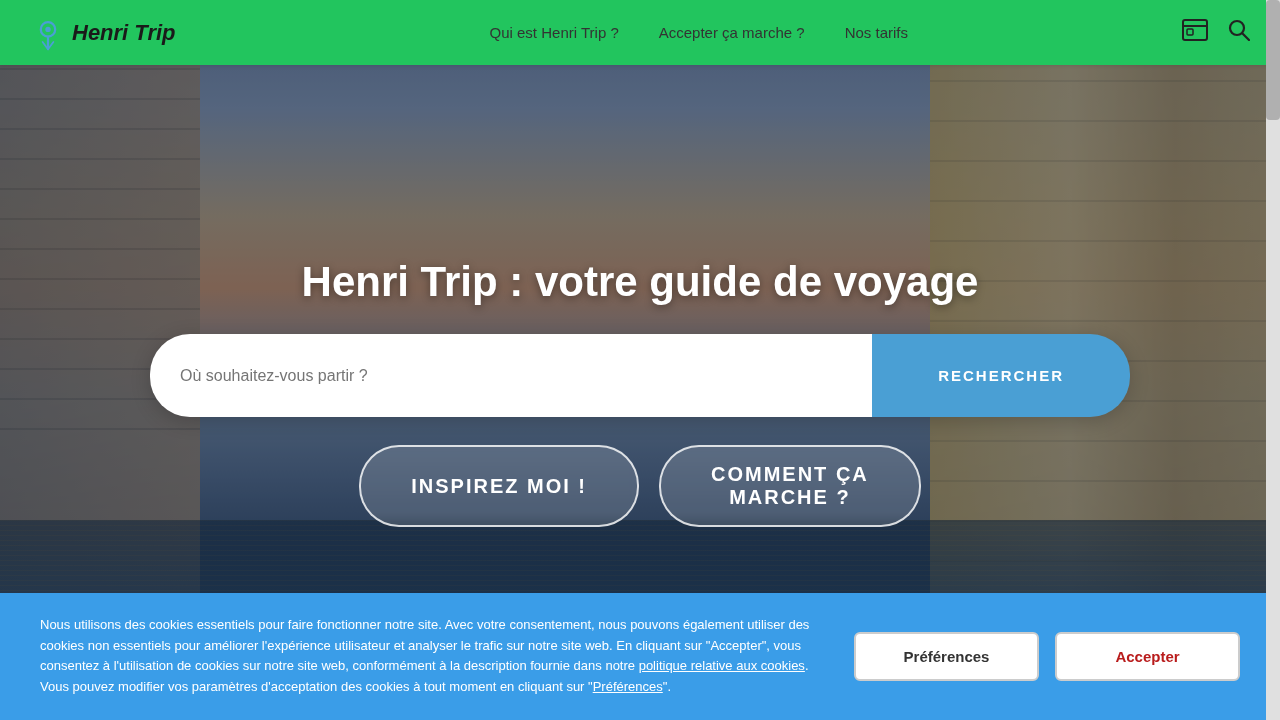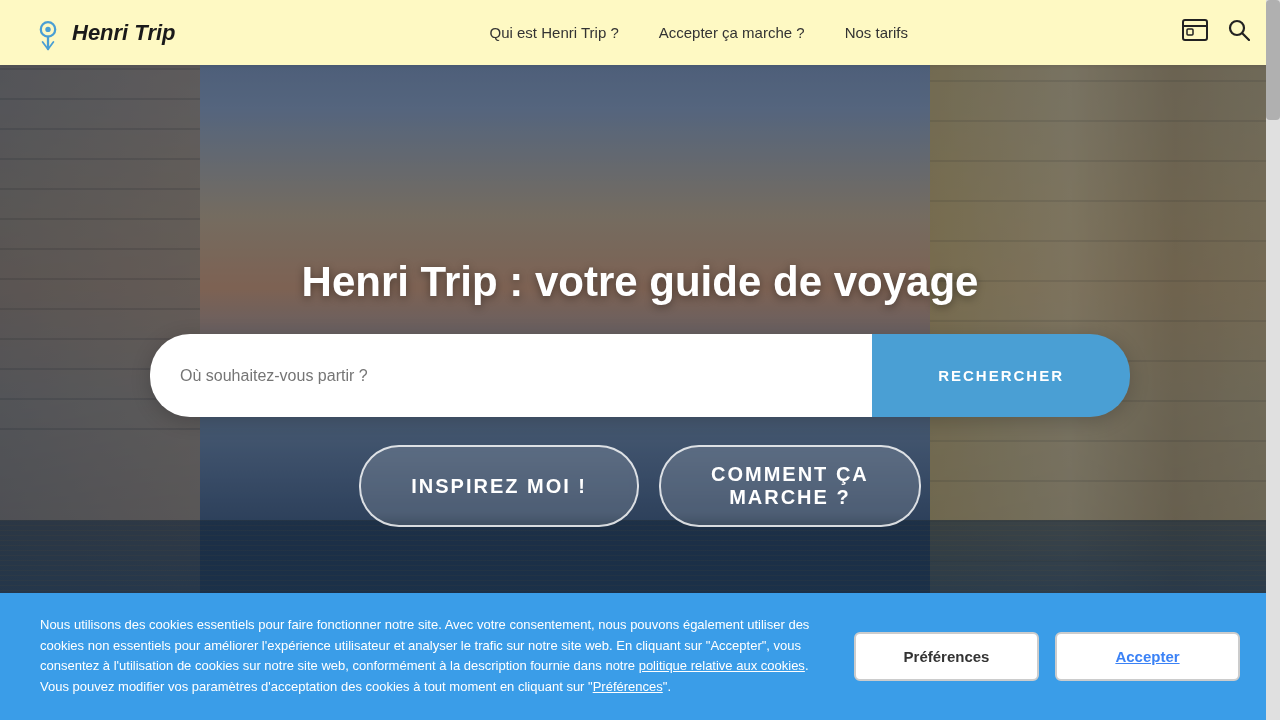--- a/index.html
+++ b/index.html
@@ -3,21 +3,21 @@
   <meta charset="utf-8">
   <style>
     * { margin: 0; padding: 0; box-sizing: border-box; }
     body { font-family: Arial, sans-serif; width: 1280px; height: 720px; overflow: hidden; position: relative; }
 
     
     .navbar {
       position: absolute;
       top: 0; left: 0; right: 0;
       height: 65px;
-      background: #fef9c3;
+      background: #22c55e;
       display: flex;
       align-items: center;
       padding: 0 30px;
       z-index: 10;
       box-shadow: 0 1px 4px rgba(0,0,0,0.1);
     }
     .logo {
       display: flex;
       align-items: center;
       gap: 6px;
@@ -263,25 +263,24 @@
       white-space: nowrap;
       min-width: 185px;
     }
     .cookie-btn-accept {
       background: #fff;
       border: 2px solid #ccc;
       border-radius: 6px;
       padding: 14px 30px;
       font-size: 15px;
       font-weight: 600;
-      color: #3b82f6;
+      color: #b91c1c;
       cursor: pointer;
       white-space: nowrap;
       min-width: 185px;
-      text-decoration: underline;
     }
 
     
     .scrollbar {
       position: absolute;
       right: 0; top: 0; bottom: 0;
       width: 14px;
       background: #e0e0e0;
       z-index: 200;
     }

